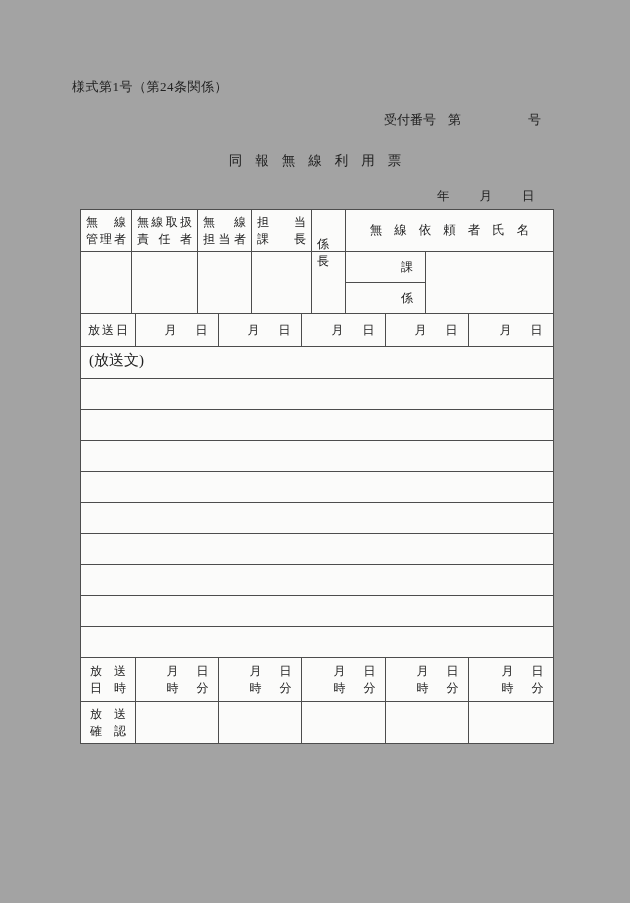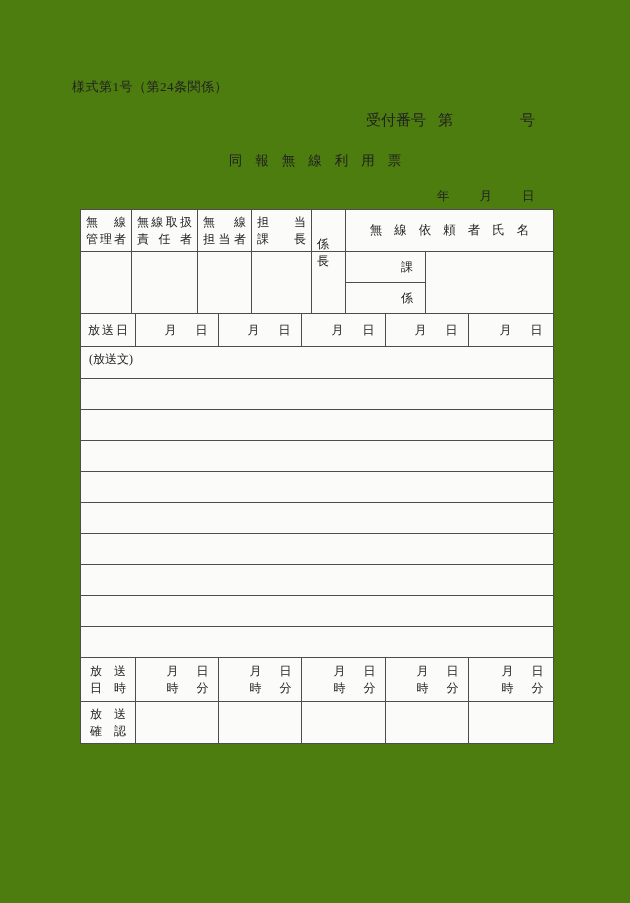--- a/index.html
+++ b/index.html
@@ -1,29 +1,29 @@
 <!DOCTYPE html>
 <html><head>
 <meta charset="utf-8">
 <style>
   * { box-sizing: border-box; margin: 0; padding: 0; }
   html, body { background: #f6f6f5; }
   .page {
     position: relative;
     width: 630px;
     height: 903px;
-    background: #4d7c0f;
+    background: #a3a3a3;
     font-family: "Liberation Serif", "DejaVu Serif", serif;
     color: #212121;
     overflow: hidden;
   }
 
   
   .form-number { position: absolute; left: 72px; top: 78px; font-size: 13px; letter-spacing: 0.5px; }
-  .reception   { position: absolute; left: 366px; top: 111px; font-size: 15px; display: flex; align-items: baseline; }
+  .reception   { position: absolute; left: 384px; top: 111px; font-size: 13px; display: flex; align-items: baseline; }
   .reception .rec-dai { margin-left: 12px; }
   .reception .rec-go  { margin-left: 67px; }
   .doc-title {
     position: absolute; left: 0; right: 0; top: 152px;
     display: flex; justify-content: center; gap: 13px;
     font-size: 13.5px;
   }
   .date-line { position: absolute; left: 437px; top: 188px; font-size: 12.5px; display: flex; }
   .date-line span + span { margin-left: 30px; }
 
@@ -65,21 +65,21 @@
     display: flex; align-items: center; padding: 0 7px;
   }
   .rowlabel-1 .jline { width: 100%; }
   .pair-cell {
     display: flex; align-items: center; justify-content: flex-end;
     gap: 18px; padding-right: 10px;
   }
   .pair-cell span { width: 13px; text-align: center; }
 
   
-  .text-label-row { height: 32px; padding: 4px 8px; font-size: 12px; }
+  .text-label-row { height: 32px; padding: 4px 8px; font-size: 15px; }
   .blank-row { height: 31px; }
 
   
   .sec-datetime { height: 44px; }
   .sec-confirm  { height: 41px; }
   .rowlabel-2 {
     display: flex; flex-direction: column; justify-content: center;
     padding: 2px 9px; line-height: 17px;
   }
   .pair2-cell {

